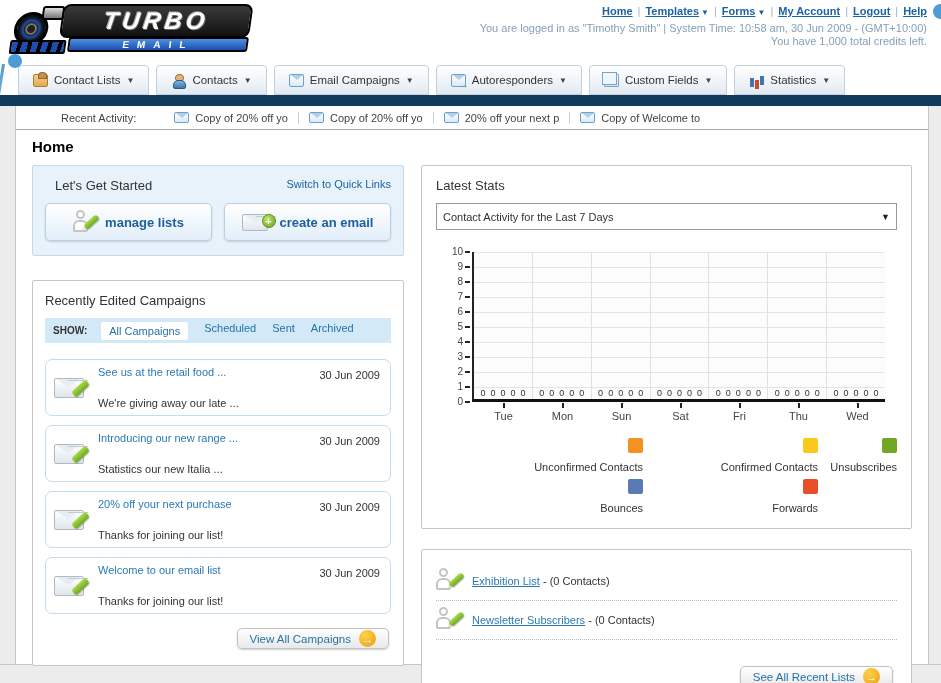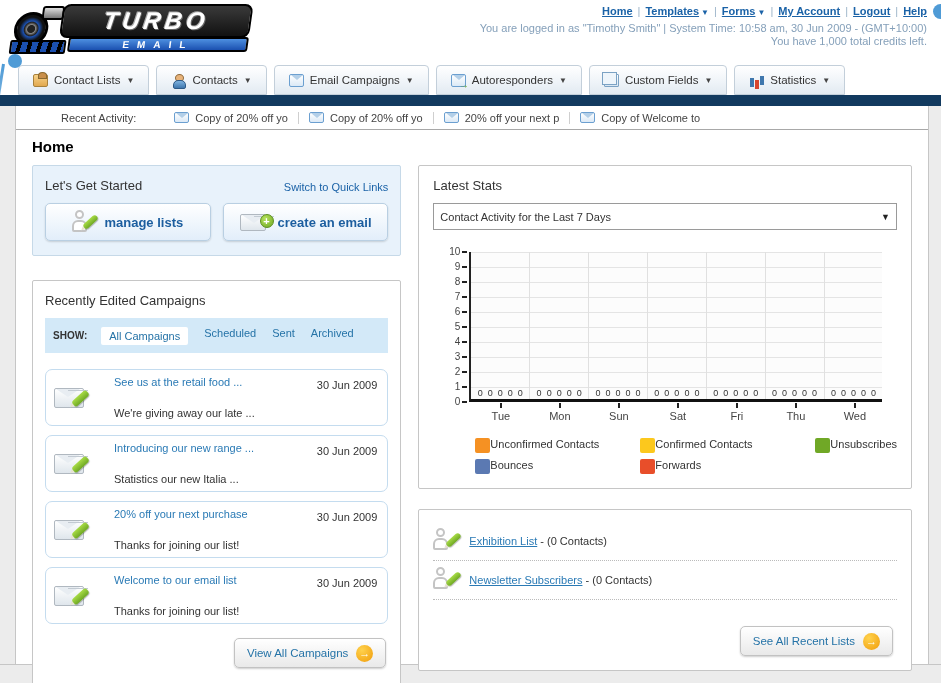--- a/index.html
+++ b/index.html
@@ -67,21 +67,21 @@
   .env-small { position:relative; width:15px; height:11px; }
 
   .main { padding:8px 16px 0 16px; }
   .page-title { font-size:15px; font-weight:bold; color:#000; margin-bottom:10px; }
   .columns { display:flex; gap:17px; align-items:flex-start; }
   .col-left { width:372px; }
   .col-right { flex:1; }
 
   
   .panel-getstarted { background:#e8f2fb; border:1px solid #c6d9e8; border-radius:2px; padding:12px 12px 14px; }
-  .gs-head { display:flex; justify-content:space-between; align-items:flex-end; margin-bottom:10px; }
+  .gs-head { display:flex; justify-content:space-between; align-items:flex-start; margin-bottom:10px;margin-left:10px; }
   .gs-title { font-size:13px; color:#333; }
   .gs-switch { font-size:11px; }
   .gs-buttons { display:flex; gap:12px; }
   .gs-btn { flex:1; display:flex; align-items:center; justify-content:center; gap:8px; height:38px;
     background:linear-gradient(#ffffff,#e2eefa); border:1px solid #b9cfe2; border-radius:5px;
     box-shadow:0 1px 2px rgba(0,0,0,.15); cursor:pointer; font-size:13px; font-weight:bold; color:#1c5e9f; }
 
   
   .person-pencil { position:relative; width:24px; height:24px; }
   .pp-head { position:absolute; left:3px; top:0; width:9px; height:9px; border-radius:50%; border:2px solid #c4c4c4; background:#fff; }
@@ -99,32 +99,32 @@
     background:radial-gradient(circle at 35% 30%,#b6e25c,#6fa824); color:#fff; font-weight:bold; font-size:11px;
     text-align:center; line-height:13px; border:1px solid #5b8f1c; }
   .env-pencil { position:relative; width:34px; height:26px; }
   .env-pencil .env-big { width:30px; height:20px; top:3px; }
   .env-pencil .pencil { right:-2px; top:10px; width:19px; height:7px; }
 
   
   .panel { background:#fff; border:1px solid #c6c6c6; border-radius:2px; }
   .panel-campaigns { margin-top:24px; padding:12px; }
   .panel-title { font-size:13px; color:#333; margin-bottom:10px; }
-  .show-bar { display:flex; align-items:center; gap:14px; background:#d3e9f8; height:35px; padding:0 8px; margin-bottom:16px; }
+  .show-bar { display:flex; align-items:center; gap:14px; background:#d3e9f8; height:25px; padding:0 8px; margin-bottom:16px; }
   .show-label { font-size:10px; font-weight:bold; color:#333; }
   .filter-link { font-size:11px; color:#2573a7; text-decoration:none; cursor:pointer; }
   .filter-link.active { background:#fff; padding:3px 8px; border-radius:2px; }
-  .campaign-item { display:flex; align-items:center; gap:26px; border:1px solid #c4dcef; border-radius:7px;
+  .campaign-item { display:flex; align-items:center; gap:10px; border:1px solid #c4dcef; border-radius:7px;
     padding:6px 10px 6px 8px; margin-bottom:9px; min-height:46px; cursor:pointer; background:#fff; }
   .ci-text { flex:1; }
   .ci-title { color:#2a7ab5; margin-bottom:3px; cursor:pointer; }
   .ci-sub { color:#333;margin-top:19px; }
   .ci-date { color:#333; align-self:flex-start; margin-top:3px; }
   .view-all-row { display:flex; justify-content:flex-end; margin:14px 2px 4px 0; }
-  .pill-btn { display:inline-flex; align-items:center; gap:8px; height:30px; padding:0 12px;
+  .pill-btn { display:inline-flex; align-items:center; gap:8px; height:21px; padding:0 12px;
     background:linear-gradient(#ffffff,#e9e9e9); border:1px solid #c2c2c2; border-radius:5px;
     box-shadow:0 1px 2px rgba(0,0,0,.2); color:#2573a7; font-size:11.5px; cursor:pointer; }
   .arrow-orange { width:17px; height:17px; border-radius:50%; background:radial-gradient(circle at 35% 30%,#ffd24d,#f09c0a);
     color:#fff; font-weight:bold; font-size:11px; display:inline-flex; align-items:center; justify-content:center; }
 
   
   .panel-stats { padding:12px 14px 10px; }
   .stats-select { display:flex; align-items:center; justify-content:space-between; height:27px;
     border:1px solid #9a9a9a; background:#fff; padding:0 6px; margin-bottom:22px; cursor:pointer; color:#333; }
   .select-caret { font-size:9px; color:#222; }
@@ -136,21 +136,21 @@
   .plot { position:relative; width:413px; height:150px; border-left:2px solid #222; border-bottom:3px solid #111;
     background:repeating-linear-gradient(to bottom,#e4e4e4 0 1px,#fcfcfc 1px 15px); display:flex; }
   .day-group { position:relative; flex:1; border-right:1px solid #e0e0e0; }
   .day-group:last-child { border-right:none; }
   .zeros { position:absolute; left:0; right:0; bottom:1px; display:flex; justify-content:center; gap:5px; }
   .zeros span { font-size:9px; color:#333; }
   .x-labels { display:flex; width:413px; margin-left:32px; }
   .x-label { flex:1; text-align:center; font-size:11px; color:#444; padding-top:1px; }
   .x-label::before { content:""; display:block; width:2px; height:5px; background:#222; margin:0 auto 2px; }
   .legend { margin:16px 0 4px 42px; display:grid; grid-template-columns:165px 175px 1fr; row-gap:6px; }
-  .legend-item { display:flex; align-items:flex-start; gap:0; }
+  .legend-item { display:flex; align-items:flex-end; gap:8px;flex-direction:column; }
   .legend-swatch { width:15px; height:15px; border-radius:2px; }
   .legend-label { font-size:11px; color:#333; }
 
   
   .panel-lists { margin-top:20px; padding:12px 14px 12px; }
   .panel-lists .panel-title { border-bottom:1px dotted #999; padding-bottom:8px; margin-bottom:0; }
   .list-item { display:flex; align-items:center; gap:10px; padding:6px 0; border-bottom:1px dotted #bbb; }
   .list-item .person-pencil { width:26px; height:26px; }
   .li-name { color:#2a7ab5; cursor:pointer; }
   .li-detail { color:#333; }

